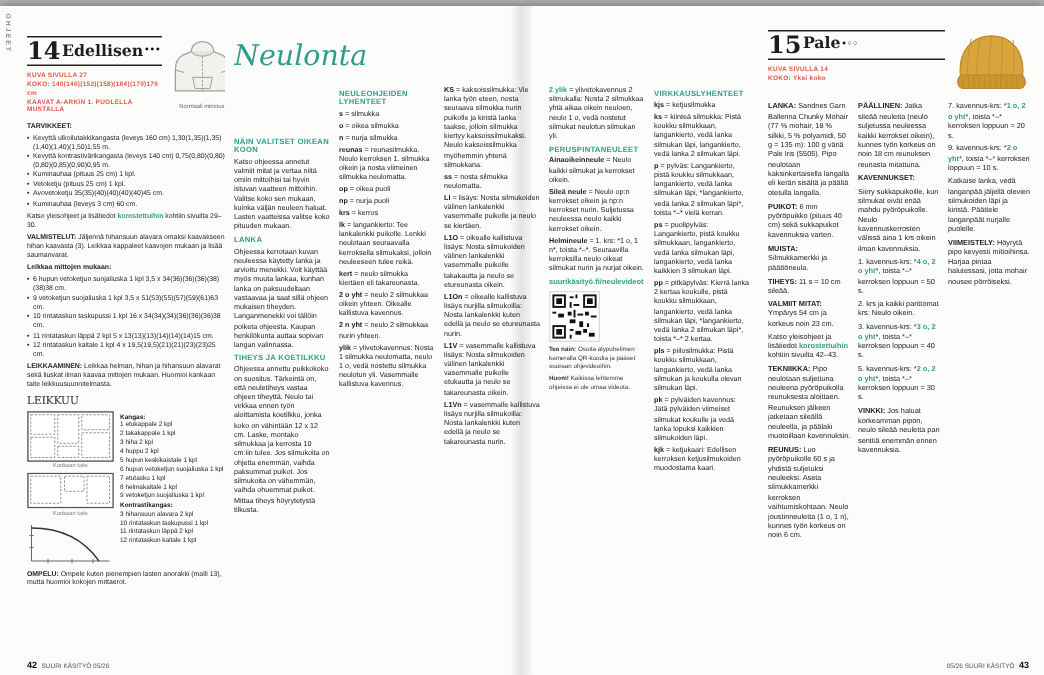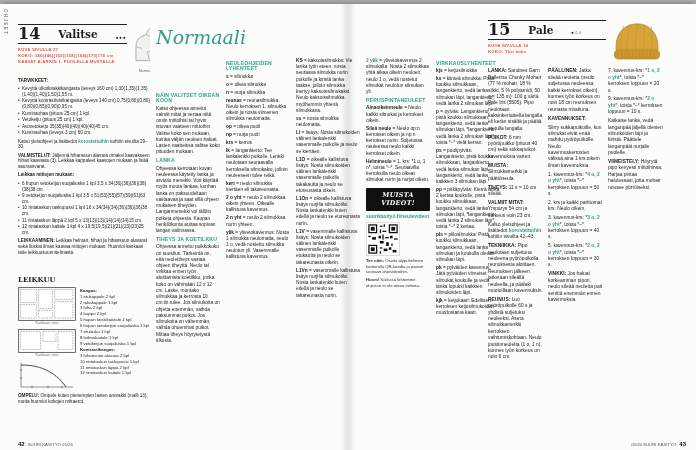--- a/index.html
+++ b/index.html
@@ -8,34 +8,34 @@
   .spread{position:absolute;left:0;top:4px;width:696px;height:446px;background:#fcfcfa;box-shadow:0 0 7px rgba(0,0,0,.45)}
   .gutter{position:absolute;left:340px;top:0;width:16px;height:100%;background:linear-gradient(90deg,rgba(0,0,0,0),rgba(0,0,0,.10) 50%,rgba(0,0,0,0));pointer-events:none}
   .edge{position:absolute;left:3px;top:5px;writing-mode:vertical-rl;font-size:4.5px;font-weight:bold;letter-spacing:1.4px;color:#8d8d8d}
   .serif{font-family:"DejaVu Serif",serif}
   .teal{color:#2E9E8C;font-weight:bold}
   .red{color:#E2574A;font-weight:bold;font-size:4.3px;letter-spacing:.2px;margin-bottom:.8px}
   b{font-weight:bold}
   
   .pat-head{display:flex;gap:4px;margin-bottom:4px}
   .ph-main{flex:1;border-top:1px solid #222;padding-top:2px}
-  .num-row{display:flex;align-items:flex-end;gap:18px;border-bottom:1px solid #222;padding:0 0 2px;margin-bottom:2.5px}
+  .num-row{display:flex;align-items:center;gap:1px;border-bottom:1px solid #222;padding:0 0 2px;margin-bottom:2.5px}
   .pat-num{font-family:"DejaVu Serif",serif;font-weight:bold;font-size:16px;line-height:.9}
   .pat-title{font-family:"DejaVu Serif",serif;font-weight:bold;font-size:10.5px}
   .dots{font-size:4.6px;letter-spacing:.9px;color:#111;transform:translateY(-1px)}
   figure{text-align:center}
   figcaption{font-size:3.9px;color:#666;margin-top:1px}
   
   .art{position:absolute;overflow:hidden}
   .anorakki{left:18px;top:20px;width:132px;height:414px;font-size:4.6px;line-height:1.27}
   .anorakki p{margin-bottom:2.4px;overflow-wrap:anywhere}
   .bullets{list-style:none;margin-bottom:2.5px}
   .bullets li{position:relative;padding-left:4px;margin-bottom:.7px;overflow-wrap:anywhere}
   .bullets li::before{content:"•";position:absolute;left:0}
-  .cut-h{font-size:7px;font-weight:bold;margin:20px 0 2px}
+  .cut-h{font-size:7px;font-weight:normal;margin:4px 0 2px}
   .cutrow{display:flex;gap:4px}
   .diagcol{width:58px;flex:0 0 auto}
   .listcol{flex:1;font-size:4.3px;line-height:1.25}
   .cl-h{font-weight:bold;margin:1px 0 .6px}
   .cl-i{margin-bottom:.5px}
   .cap{font-size:3.8px;color:#777;text-align:center;margin:.5px 0 2.5px}
   .diag{display:block;width:58px}
   .sew{margin-top:2.5px}
   
   .mid{position:absolute;left:156px;top:20px;width:348px;height:412px;overflow:hidden;font-size:4.8px;line-height:1.3}
@@ -45,21 +45,21 @@
   .colA{padding-top:66px}
   .col h4{color:#2E9E8C;font-size:5.1px;letter-spacing:.2px;margin:2.5px 0 1.6px;line-height:1.15}
   .col p{margin-bottom:2.6px}
   .abbr{margin-bottom:1.7px}
   .videobox{background:#101010;color:#fff;padding:3.5px 4px;margin:4px 0 2px;border-radius:1px;text-align:center}
   .vb-title{font-family:"DejaVu Serif",serif;font-style:italic;font-weight:bold;font-size:6.4px;letter-spacing:.3px}
   .vb-link{color:#2E9E8C;font-weight:bold;font-size:5px;margin:1px 0 2px;word-break:break-all}
   .qr{display:block;width:34px;height:34px;margin:1.5px 0 2.5px;background:#fff;border:1px solid #ddd}
   .vb-cap{font-size:4.2px;color:#333;margin-bottom:2px}
   
-  .pipo{left:488px;top:16px;width:176px;height:416px;font-size:4.9px;line-height:1.3}
+  .pipo{left:512px;top:16px;width:176px;height:416px;font-size:4.9px;line-height:1.3}
   .pipo p{margin-bottom:2.6px;overflow-wrap:anywhere}
   .pcols{display:flex;gap:5px}
   .pcol{flex:0 0 auto;width:55px}
   .dec{margin-bottom:1.8px}
   
   .footer{position:absolute;bottom:3px;font-size:4.3px;color:#555;display:flex;align-items:baseline;gap:3px}
   .footer b{font-size:6px;color:#111}
   .fl{left:18px}
   .fr{right:10px}
 </style>
@@ -69,21 +69,21 @@
 <div class="stage">
 <div class="spread">
 
   <div class="edge">OHJEET</div>
 
   <section class="art anorakki">
     <div class="pat-head">
       <div class="ph-main">
         <div class="num-row">
           <span class="pat-num">14</span>
-          <span class="pat-title">Valitse</span>
+          <span class="pat-title">Edellisen</span>
           <span class="dots">●●●</span>
         </div>
         <div class="red">KUVA SIVULLA 27</div>
         <div class="red">KOKO: 140(146)(152)(158)(164)(170)176 cm</div>
         <div class="red">KAAVAT A-ARKIN 1. PUOLELLA MUSTALLA</div>
       </div>
       <figure>
         <svg width="46" height="42" viewBox="0 0 56 50">
           <path d="M28 4 C23 4 19 7 19 12 L12 15 C8 17 6 22 6 27 L6 44 L50 44 L50 27 C50 22 48 17 44 15 L37 12 C37 7 33 4 28 4 Z" fill="#f1f1ee" stroke="#9aa0a0" stroke-width="1"></path>
           <path d="M19 12 C21 17 35 17 37 12" fill="#e3e3e0" stroke="#9aa0a0" stroke-width="0.8"></path>
@@ -169,21 +169,21 @@
         <div class="cl-i">11 rintataskun läppä 2 kpl</div>
         <div class="cl-i">12 rintataskun kaitale 1 kpl</div>
       </div>
     </div>
 
     <p class="sew"><b>OMPELU:</b> <span>Ompele kuten pienempien lasten anorakki (malli 13), mutta huomioi kokojen mittaerot.</span></p>
   </section>
 
   <section class="mid">
     <h1 class="script">
-      <span>Normaali</span><br>
+      <span>Neulonta</span><br>
     </h1>
     <div class="cols">
 
       <div class="col colA">
         <h4>NÄIN VALITSET OIKEAN KOON</h4>
         <p>Katso ohjeessa annetut valmiit mitat ja vertaa niitä omiin mittoihisi tai hyvin istuvan vaatteen mittoihin. Valitse koko sen mukaan, kuinka väljän neuleen haluat. Lasten vaatteissa valitse koko pituuden mukaan.</p>
         <h4>LANKA</h4>
         <p>Ohjeessa kerrotaan kuvan neuleessa käytetty lanka ja arvioitu menekki. Voit käyttää myös muuta lankaa, kunhan lanka on paksuudeltaan vastaavaa ja saat sillä ohjeen mukaisen tiheyden. Langanmenekki voi tällöin poiketa ohjeesta. Kaupan henkilökunta auttaa sopivan langan valinnassa.</p>
         <h4>TIHEYS JA KOETILKKU</h4>
         <p>Ohjeessa annettu puikkokoko on suositus. Tärkeintä on, että neuletiheys vastaa ohjeen tiheyttä. Neulo tai virkkaa ennen työn aloittamista koetilkku, jonka koko on vähintään 12 x 12 cm. Laske, montako silmukkaa ja kerrosta 10 cm:iin tulee. Jos silmukoita on ohjetta enemmän, vaihda paksummat puikot. Jos silmukoita on vähemmän, vaihda ohuemmat puikot. Mittaa tiheys höyrytetystä tilkusta.</p>
@@ -214,23 +214,20 @@
         <div class="abbr"><b>L1V</b> <span>= vasemmalle kallistuva lisäys: Nosta silmukoiden välinen lankalenkki vasemmalle puikolle etukautta ja neulo se takareunasta oikein.</span></div>
         <div class="abbr"><b>L1Vn</b> <span>= vasemmalle kallistuva lisäys nurjilla silmukoilla: Nosta lankalenkki kuten edellä ja neulo se takareunasta nurin.</span></div>
       </div>
 
       <div class="col">
         <div class="abbr"><b class="teal">2 ylik</b> <span>= ylivetokavennus 2 silmukalla: Nosta 2 silmukkaa yhtä aikaa oikein neuloen, neulo 1 o, vedä nostetut silmukat neulotun silmukan yli.</span></div>
         <h4>PERUSPINTANEULEET</h4>
         <div class="abbr"><b>Ainaoikeinneule</b> <span>= Neulo kaikki silmukat ja kerrokset oikein.</span></div>
         <div class="abbr"><b>Sileä neule</b> <span>= Neulo op:n kerrokset oikein ja np:n kerrokset nurin. Suljetussa neuleessa neulo kaikki kerrokset oikein.</span></div>
         <div class="abbr"><b>Helmineule</b> <span>= 1. krs: *1 o, 1 n*, toista *–*. Seuraavilla kerroksilla neulo oikeat silmukat nurin ja nurjat oikein.</span></div>
-        <div class="videobox">
-          <div class="vb-title">MUISTA VIDEOT!</div>
-        </div>
         <div class="vb-link">suurikäsityö.fi/neulevideot</div>
         <svg class="qr" viewBox="0 0 25 25">
           <rect x="0" y="0" width="25" height="25" fill="#fff"></rect>
           <g fill="#111">
             <rect x="1" y="1" width="7" height="7"></rect>
                 <rect x="17" y="1" width="7" height="7"></rect>
                 <rect x="1" y="17" width="7" height="7"></rect>
           </g>
           <g fill="#fff">
             <rect x="2" y="2" width="5" height="5"></rect>

